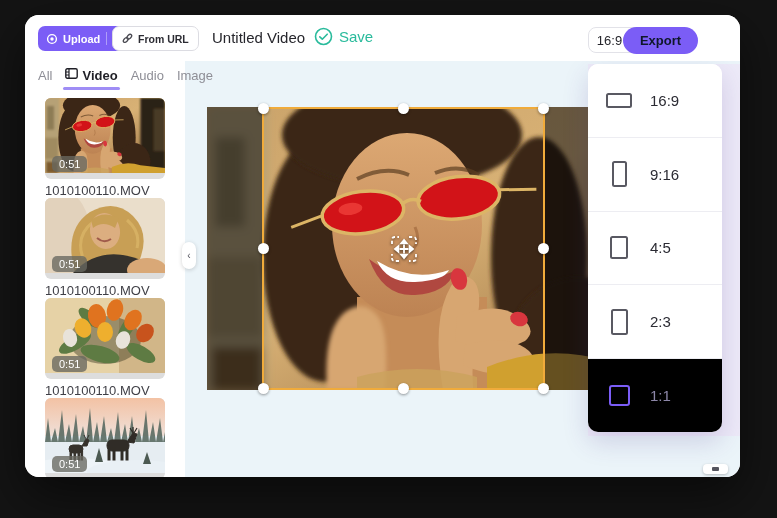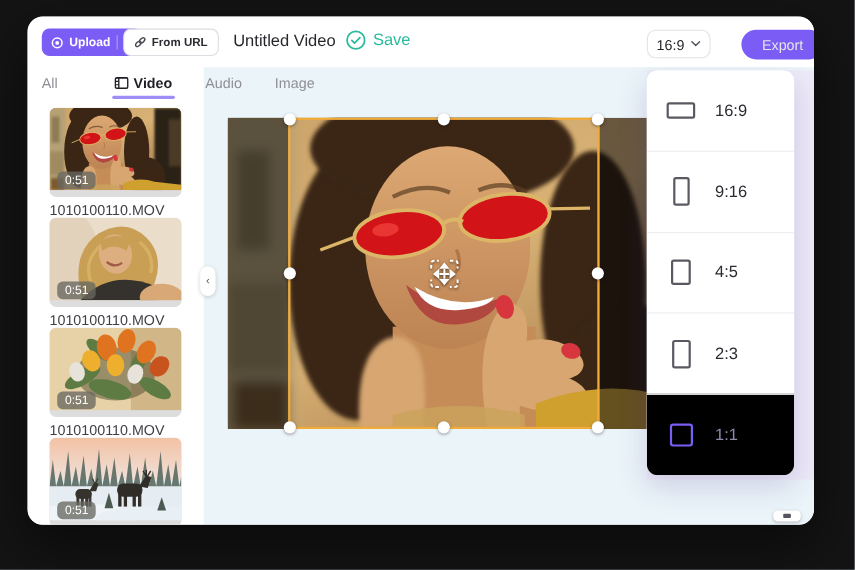--- a/index.html
+++ b/index.html
@@ -19,30 +19,30 @@
   .btn-upload .vdiv { width:1px; height:13px; background:rgba(255,255,255,.4); margin:0 1px; }
   .btn-fromurl { position:absolute; left:87px; top:11px; height:25px; padding:0 9px;
                  border:1px solid #dcdce2; border-radius:7px; background:#fff; display:flex;
                  align-items:center; gap:5px; font-size:10.5px; font-weight:bold; color:#2c2c33; cursor:pointer; }
   .title { position:absolute; left:187px; top:14px; font-size:15px; color:#26262c; cursor:text; }
   .save { position:absolute; left:289px; top:12px; display:flex; align-items:center; gap:6px;
           color:#2abb9c; font-size:15px; cursor:pointer; }
   .ratio-select { position:absolute; left:563px; top:12px; width:58px; height:26px;
                   border:1px solid #e2e2e8; border-radius:8px; background:#fff; display:flex;
                   align-items:center; justify-content:center; gap:6px; font-size:13px; color:#26262c; cursor:pointer; }
-  .btn-export { position:absolute; left:649px; top:12px; width:75px; height:27px; border-radius:14px;
-                background:#7b5df6; color:#e5e5e5; font-weight:normal; font-size:13px; display:flex;
+  .btn-export { position:absolute; left:598px; top:12px; width:75px; height:27px; border-radius:14px;
+                background:#7b5df6; color:#0f172a; font-weight:bold; font-size:13px; display:flex;
                 align-items:center; justify-content:center; cursor:pointer; }
 
   
   .sidebar { position:absolute; left:0; top:46px; width:160px; height:416px; background:#fff; z-index:10; }
-  .tabs { display:flex; align-items:center; gap:30px; padding-left:13px; height:28px;
+  .tabs { display:flex; align-items:center; gap:13px; padding-left:13px; height:28px;
           font-size:13px; color:#8e8e96; }
   .tab { cursor:pointer; white-space:nowrap; }
-  .tab.active { color:#1f1f26; font-weight:bold; position:relative; display:flex; align-items:center; gap:4px;margin-left:22px; }
+  .tab.active { color:#1f1f26; font-weight:bold; position:relative; display:flex; gap:4px; }
   .tab.active::after { content:""; position:absolute; left:-2px; right:-2px; bottom:-7px; height:3px;
                        border-radius:2px; background:#9f8df5; }
   .media-list { position:absolute; left:20px; top:37px; width:120px; }
   .media-item { height:100px; cursor:pointer; }
   .thumb { position:relative; width:120px; height:81px; border-radius:6px; overflow:hidden; background:#ddd; }
   .thumb svg { display:block; width:120px; height:75px; }
   .badge { position:absolute; left:7px; bottom:7px; background:rgba(104,104,96,.78); color:#fff;
            font-size:11px; padding:2px 7px; border-radius:5px; }
   .media-name { text-align:left; font-size:13px; color:#3f3f46; margin-top:4px; white-space:nowrap; }
 

